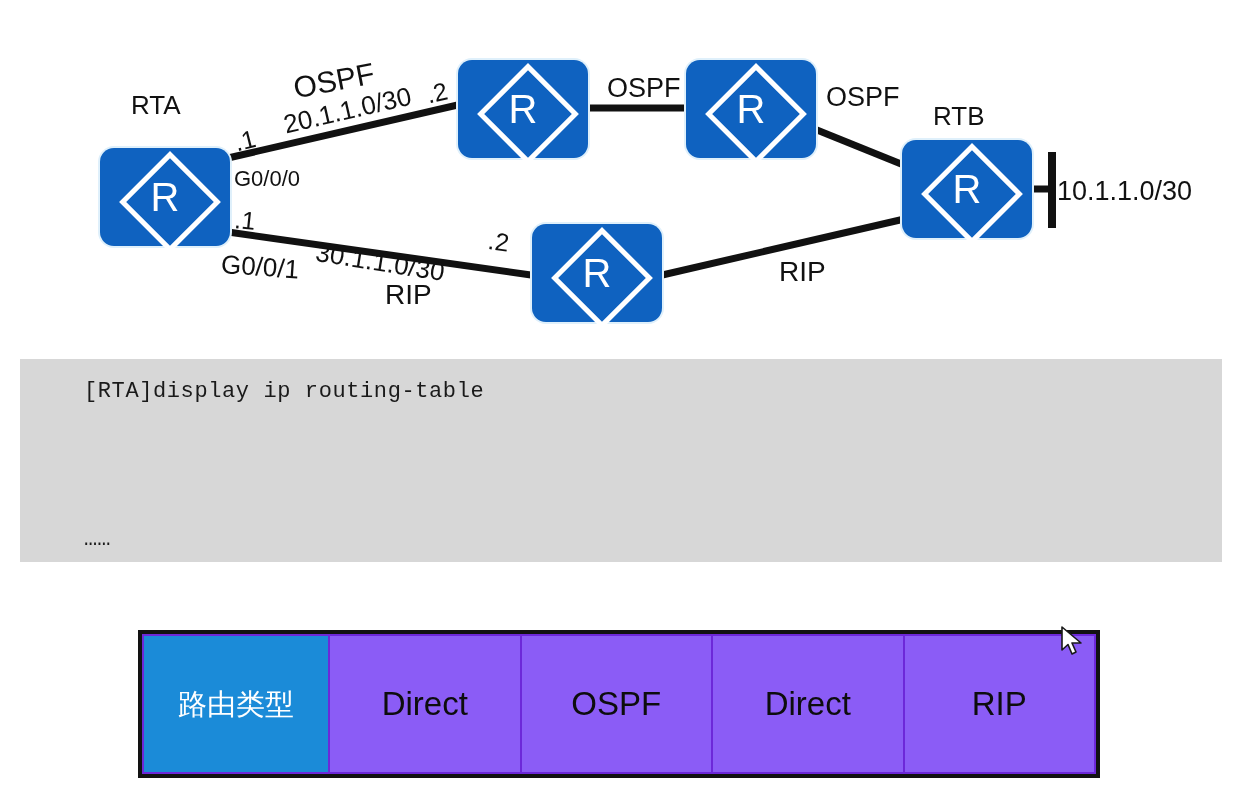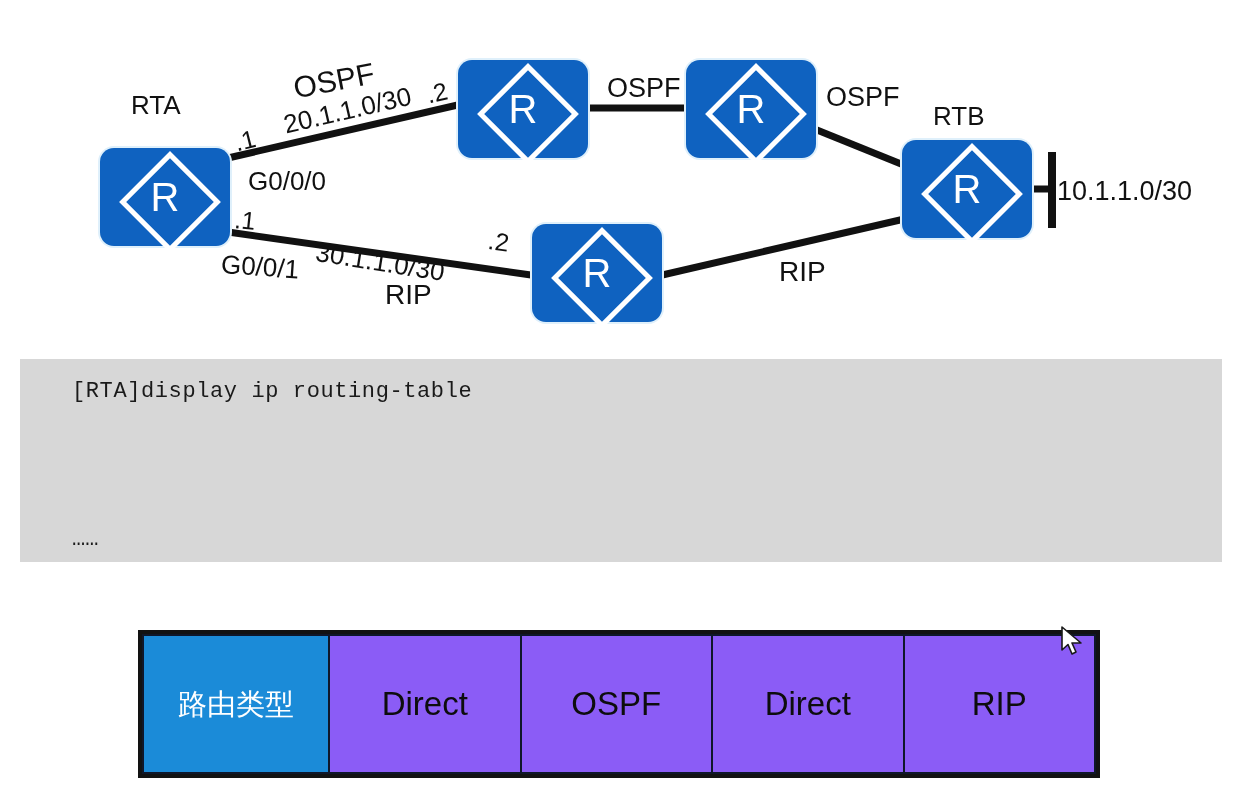--- a/index.html
+++ b/index.html
@@ -40,39 +40,39 @@
     white-space:nowrap;
     line-height:1;
   }
 
   
   #console{
     position:absolute;left:20px;top:359px;width:1202px;height:203px;
     background:#d7d7d7;
   }
   #console .cline{
-    position:absolute;left:52px;
+    position:absolute;left:64px;
     font-family:"Liberation Mono","DejaVu Sans Mono",monospace;
     font-size:22px;color:#1a1a1a;white-space:pre;letter-spacing:0.6px;text-align:center;
   }
   #console .red{color:#de3b27;}
   #console .dots{font-size:22px;letter-spacing:0px;}
 
   
   #prio-table{
     position:absolute;left:138px;top:630px;width:962px;height:148px;
     border:4px solid #121212;
     box-sizing:border-box;
     border-collapse:collapse;
   }
   #prio-table table{
     border-collapse:collapse;width:100%;height:100%;table-layout:fixed;
   }
   #prio-table td{
-    border:2px solid #0f172a;
+    border:2px solid #6d28d9;
     text-align:center;vertical-align:middle;
     font-family:"Liberation Sans","DejaVu Sans",sans-serif;
     color:#0d0d0d;
   }
   #prio-table td.hdr{
     background:#1b8bd8;color:#ffffff;width:182px;
     font-size:29px;line-height:1.12;
   }
   #prio-table td.val{background:#8b5cf6;font-size:33px;}
   #prio-table tr.r1 td{height:58px;}
@@ -146,21 +146,21 @@
     <div class="dlabel" style="left:1057px;top:178px;font-size:27px;">10.1.1.0/30</div>
 
     <div class="dlabel" style="left:232px;top:131px;font-size:25px;transform:rotate(-14deg);transform-origin:left top;">.1</div>
 
     <div class="dlabel" style="left:424px;top:83px;font-size:25px;transform:rotate(-13deg);transform-origin:left top;">.2</div>
 
     <div class="dlabel" style="left:236px;top:207px;font-size:25px;transform:rotate(6deg);transform-origin:left top;">.1</div>
 
     <div class="dlabel" style="left:490px;top:228px;font-size:25px;transform:rotate(8deg);transform-origin:left top;">.2</div>
 
-    <div class="dlabel" style="left:248px;top:168px;font-size:26px;">G0/0/0</div>
+    <div class="dlabel" style="left:234px;top:168px;font-size:22px;">G0/0/0</div>
 
     <div class="dlabel" style="left:222px;top:251px;font-size:26px;transform:rotate(4deg);transform-origin:left top;">G0/0/1</div>
 
     <div class="dlabel" style="left:385px;top:281px;font-size:28px;">RIP</div>
 
     <div class="dlabel" style="left:779px;top:258px;font-size:28px;">RIP</div>
   </div>
 
   <div id="console">
     <div class="cline" style="top:20px;">[RTA]display ip routing-table</div>

